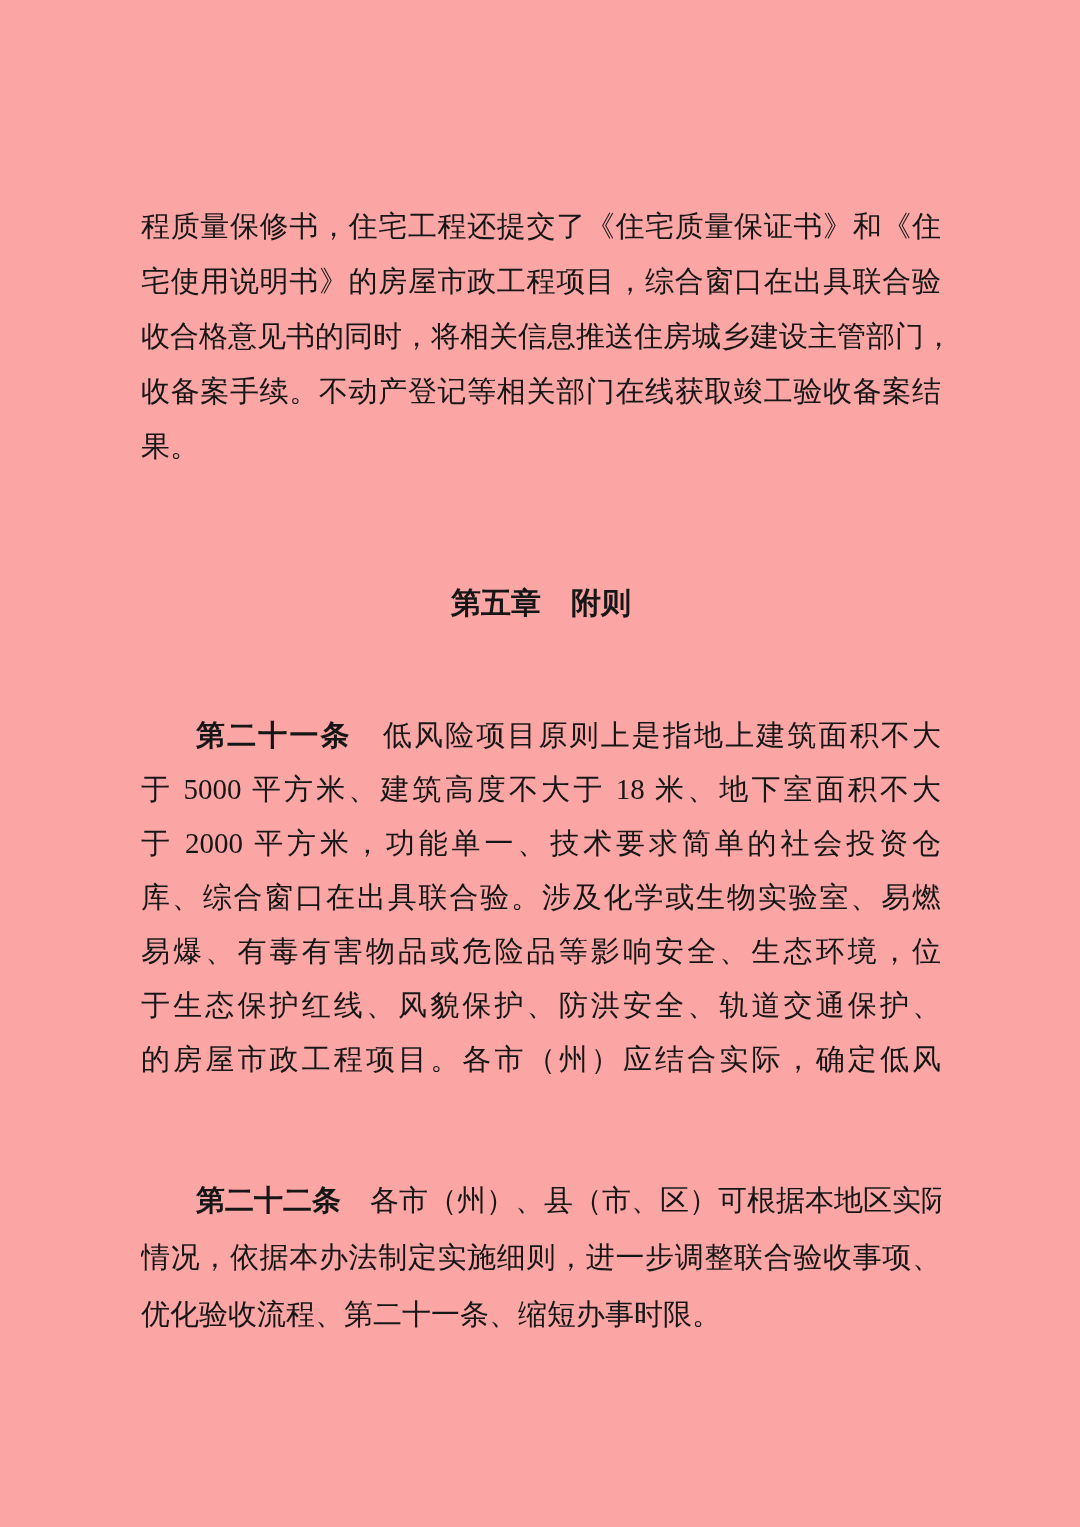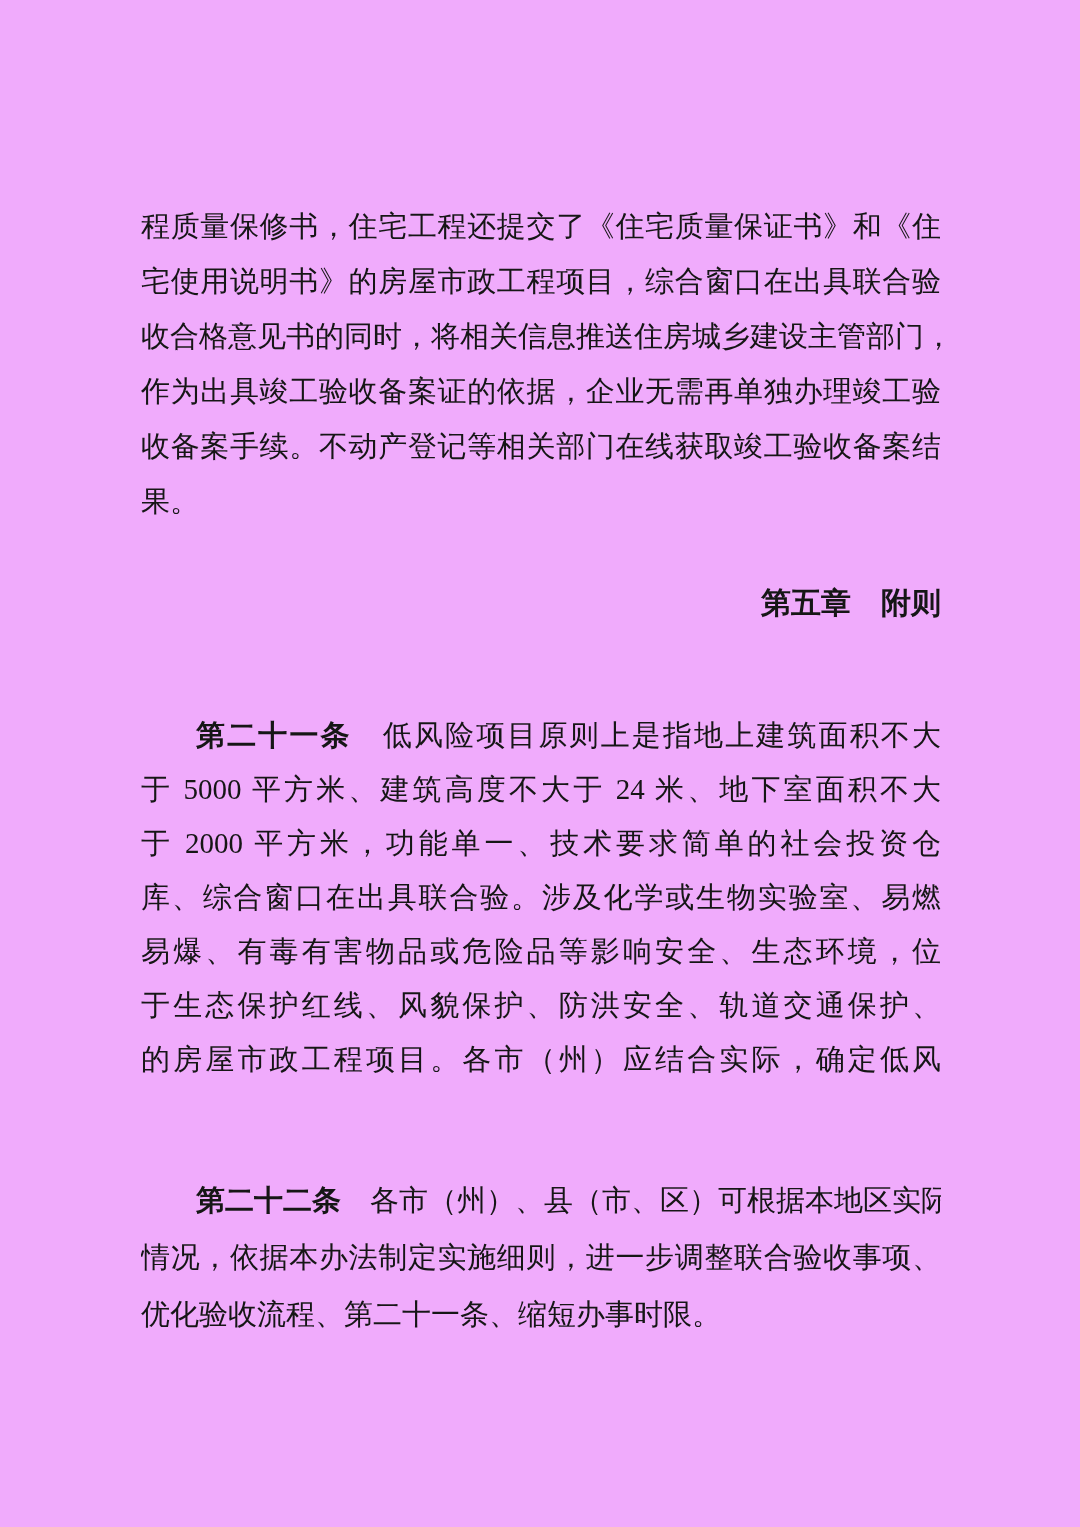--- a/index.html
+++ b/index.html
@@ -4,21 +4,21 @@
 <style>
   html, body {
     margin: 0;
     padding: 0;
     background: #ffffff;
   }
   .page {
     position: relative;
     width: 1080px;
     height: 1527px;
-    background: #f0abfc;
+    background: #fca5a5;
     color: #161616;
     font-family: "Liberation Serif", "DejaVu Serif", serif;
     overflow: hidden;
   }
   .textblock {
     position: absolute;
     left: 141px;
     width: 800px;
   }
   .line {
@@ -43,47 +43,46 @@
     font-weight: 700;
   }
   .chapter {
     position: absolute;
     left: 141px;
     width: 800px;
     top: 576px;
     font-size: 30px;
     line-height: 54px;
     height: 54px;
-    text-align: right;
+    text-align: center;
   }
   .p1 { top: 199px; }
   .p2 { top: 708px; }
   .p3 { top: 1172px; }
 </style>
 </head>
 <body>
 
 <div class="page">
 
   <div class="textblock p1">
     <div class="line">程质量保修书，住宅工程还提交了《住宅质量保证书》和《住</div>
     <div class="line">宅使用说明书》的房屋市政工程项目，综合窗口在出具联合验</div>
     <div class="line">收合格意见书的同时，将相关信息推送住房城乡建设主管部门，</div>
-    <div class="line">作为出具竣工验收备案证的依据，企业无需再单独办理竣工验</div>
     <div class="line">收备案手续。不动产登记等相关部门在线获取竣工验收备案结</div>
     <div class="line last">果。</div>
   </div>
 
   <div class="chapter hei">第五章　附则</div>
 
   <div class="textblock p2">
     <div class="line indent">
       <span class="hei">第二十一条</span><span>　低风险项目原则上是指地上建筑面积不大</span>
     </div>
-    <div class="line">于 5000 平方米、建筑高度不大于 24 米、地下室面积不大</div>
+    <div class="line">于 5000 平方米、建筑高度不大于 18 米、地下室面积不大</div>
     <div class="line">于 2000 平方米，功能单一、技术要求简单的社会投资仓</div>
     <div class="line">库、综合窗口在出具联合验。涉及化学或生物实验室、易燃</div>
     <div class="line">易爆、有毒有害物品或危险品等影响安全、生态环境，位</div>
     <div class="line">于生态保护红线、风貌保护、防洪安全、轨道交通保护、</div>
     <div class="line">的房屋市政工程项目。各市（州）应结合实际，确定低风</div>
   </div>
 
   <div class="textblock p3">
     <div class="line indent">
       <span class="hei">第二十二条</span><span>　各市（州）、县（市、区）可根据本地区实际</span>

